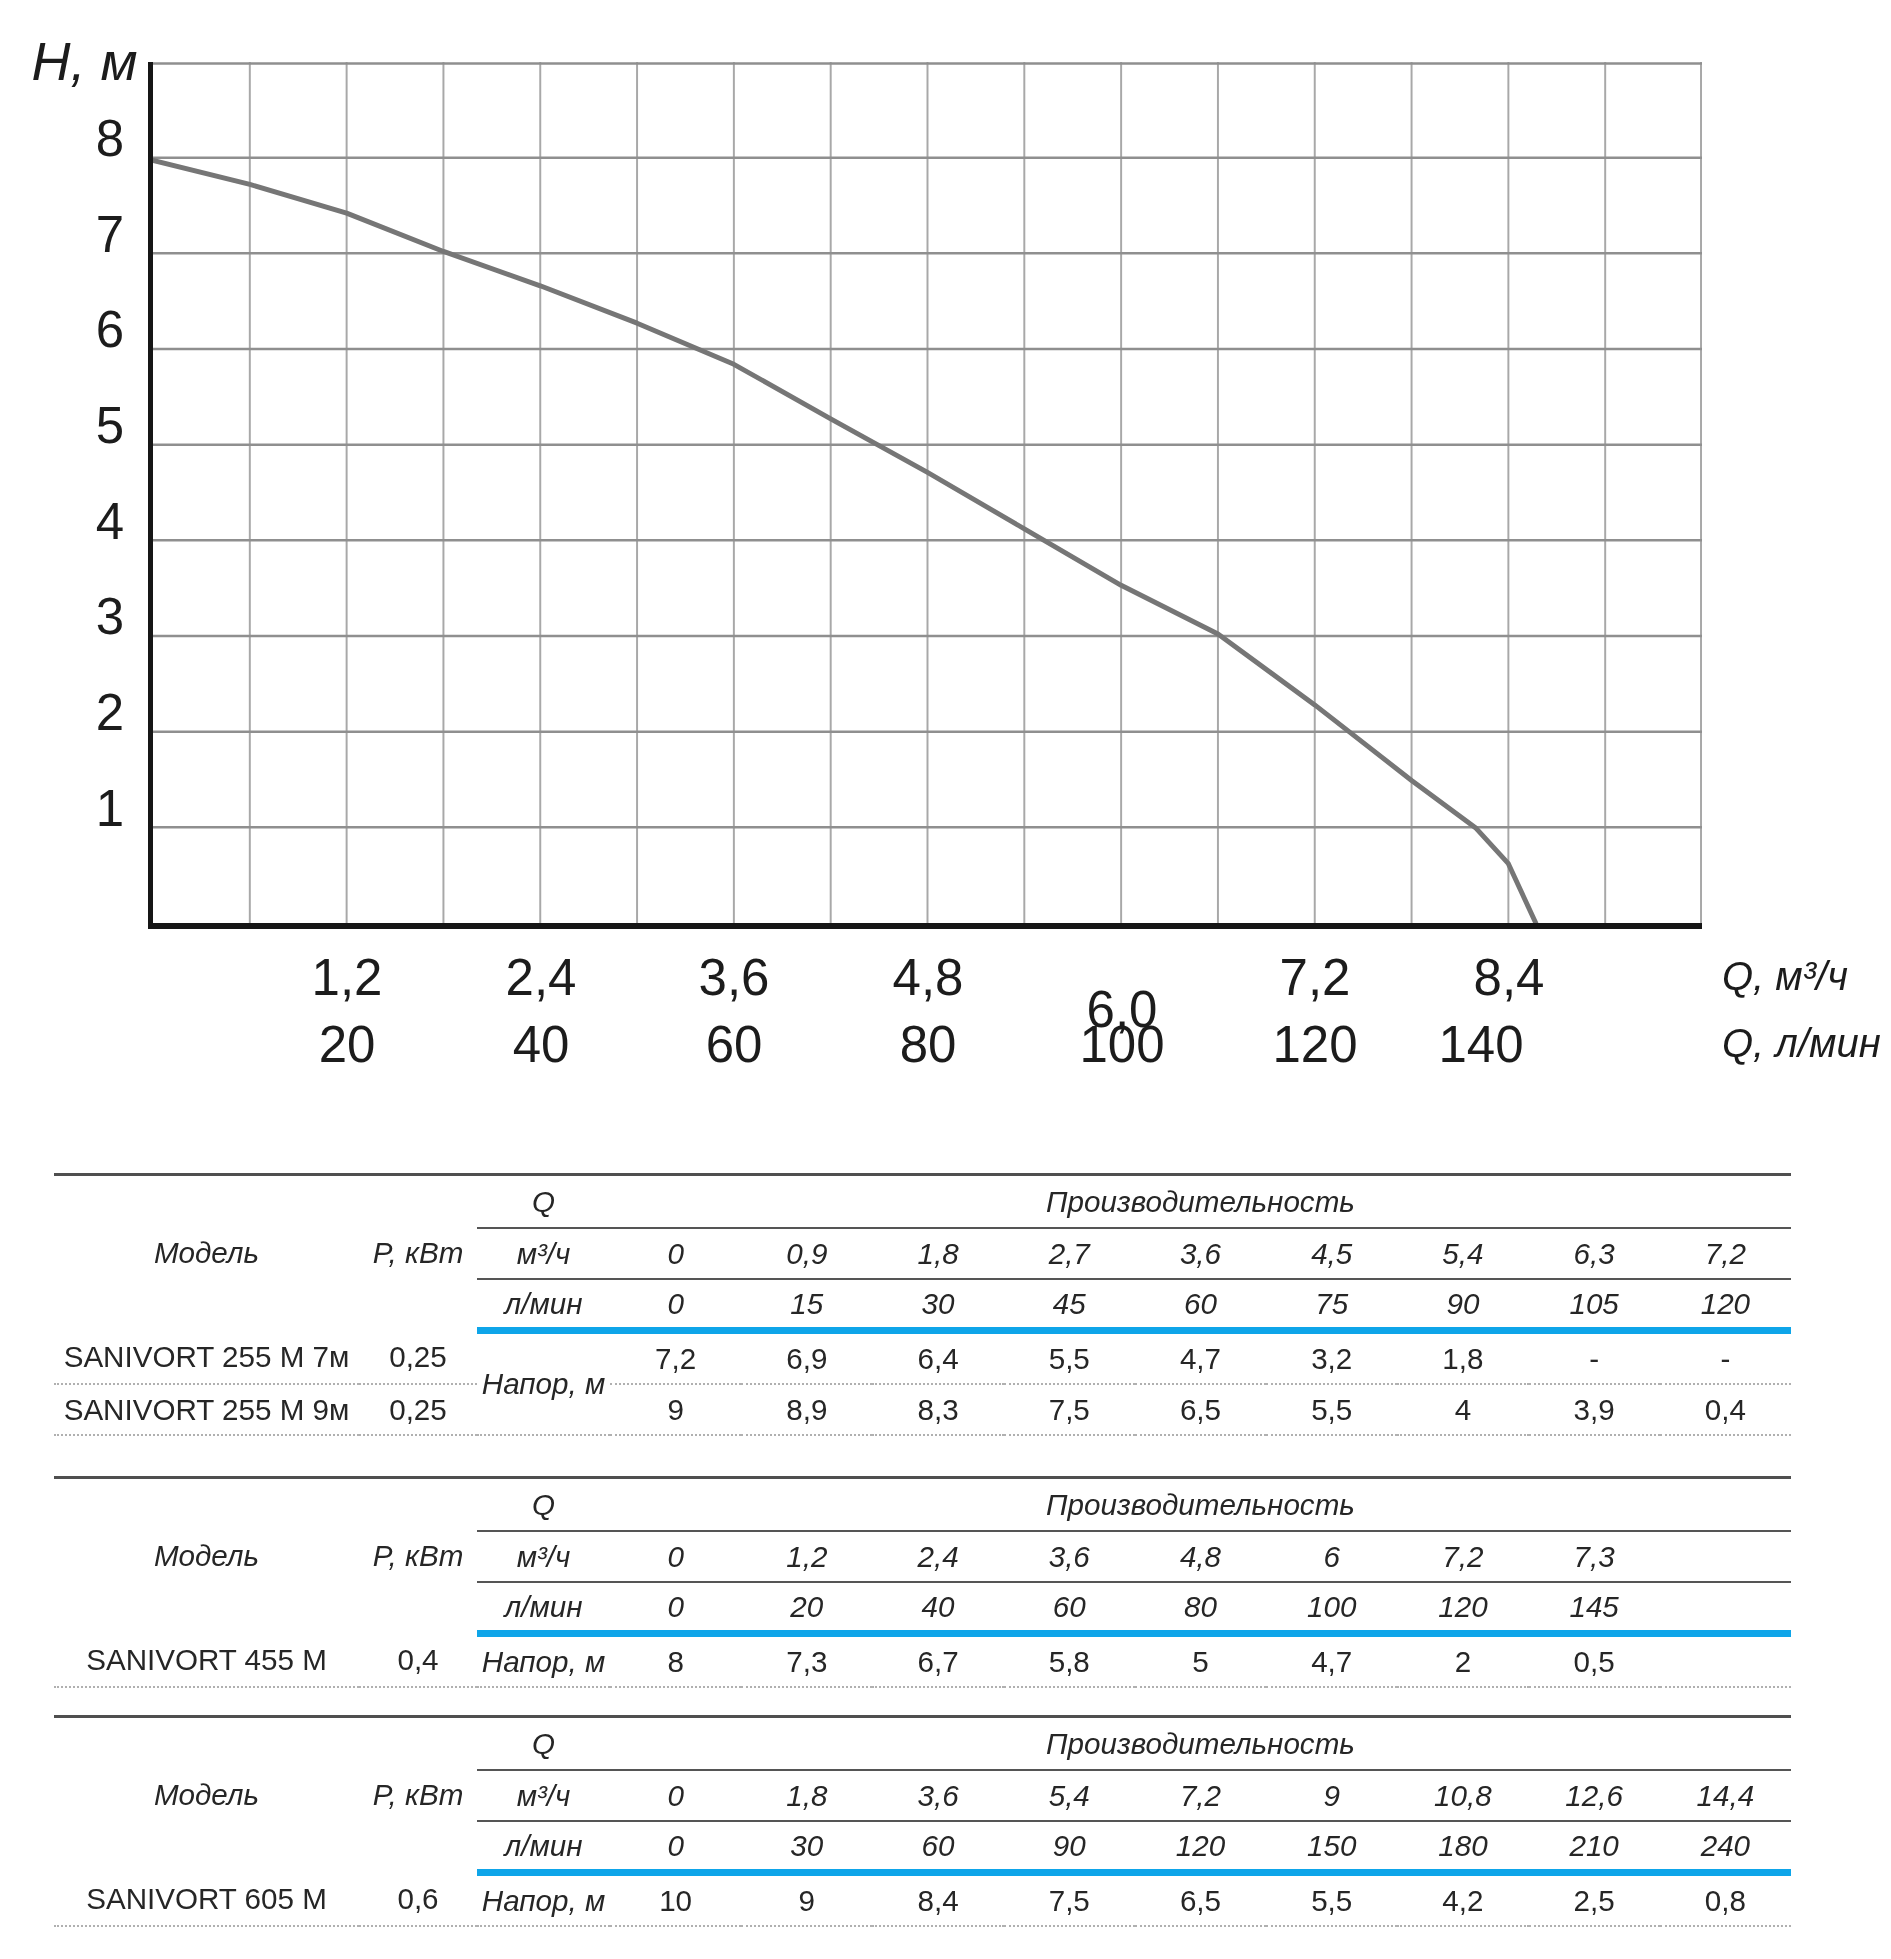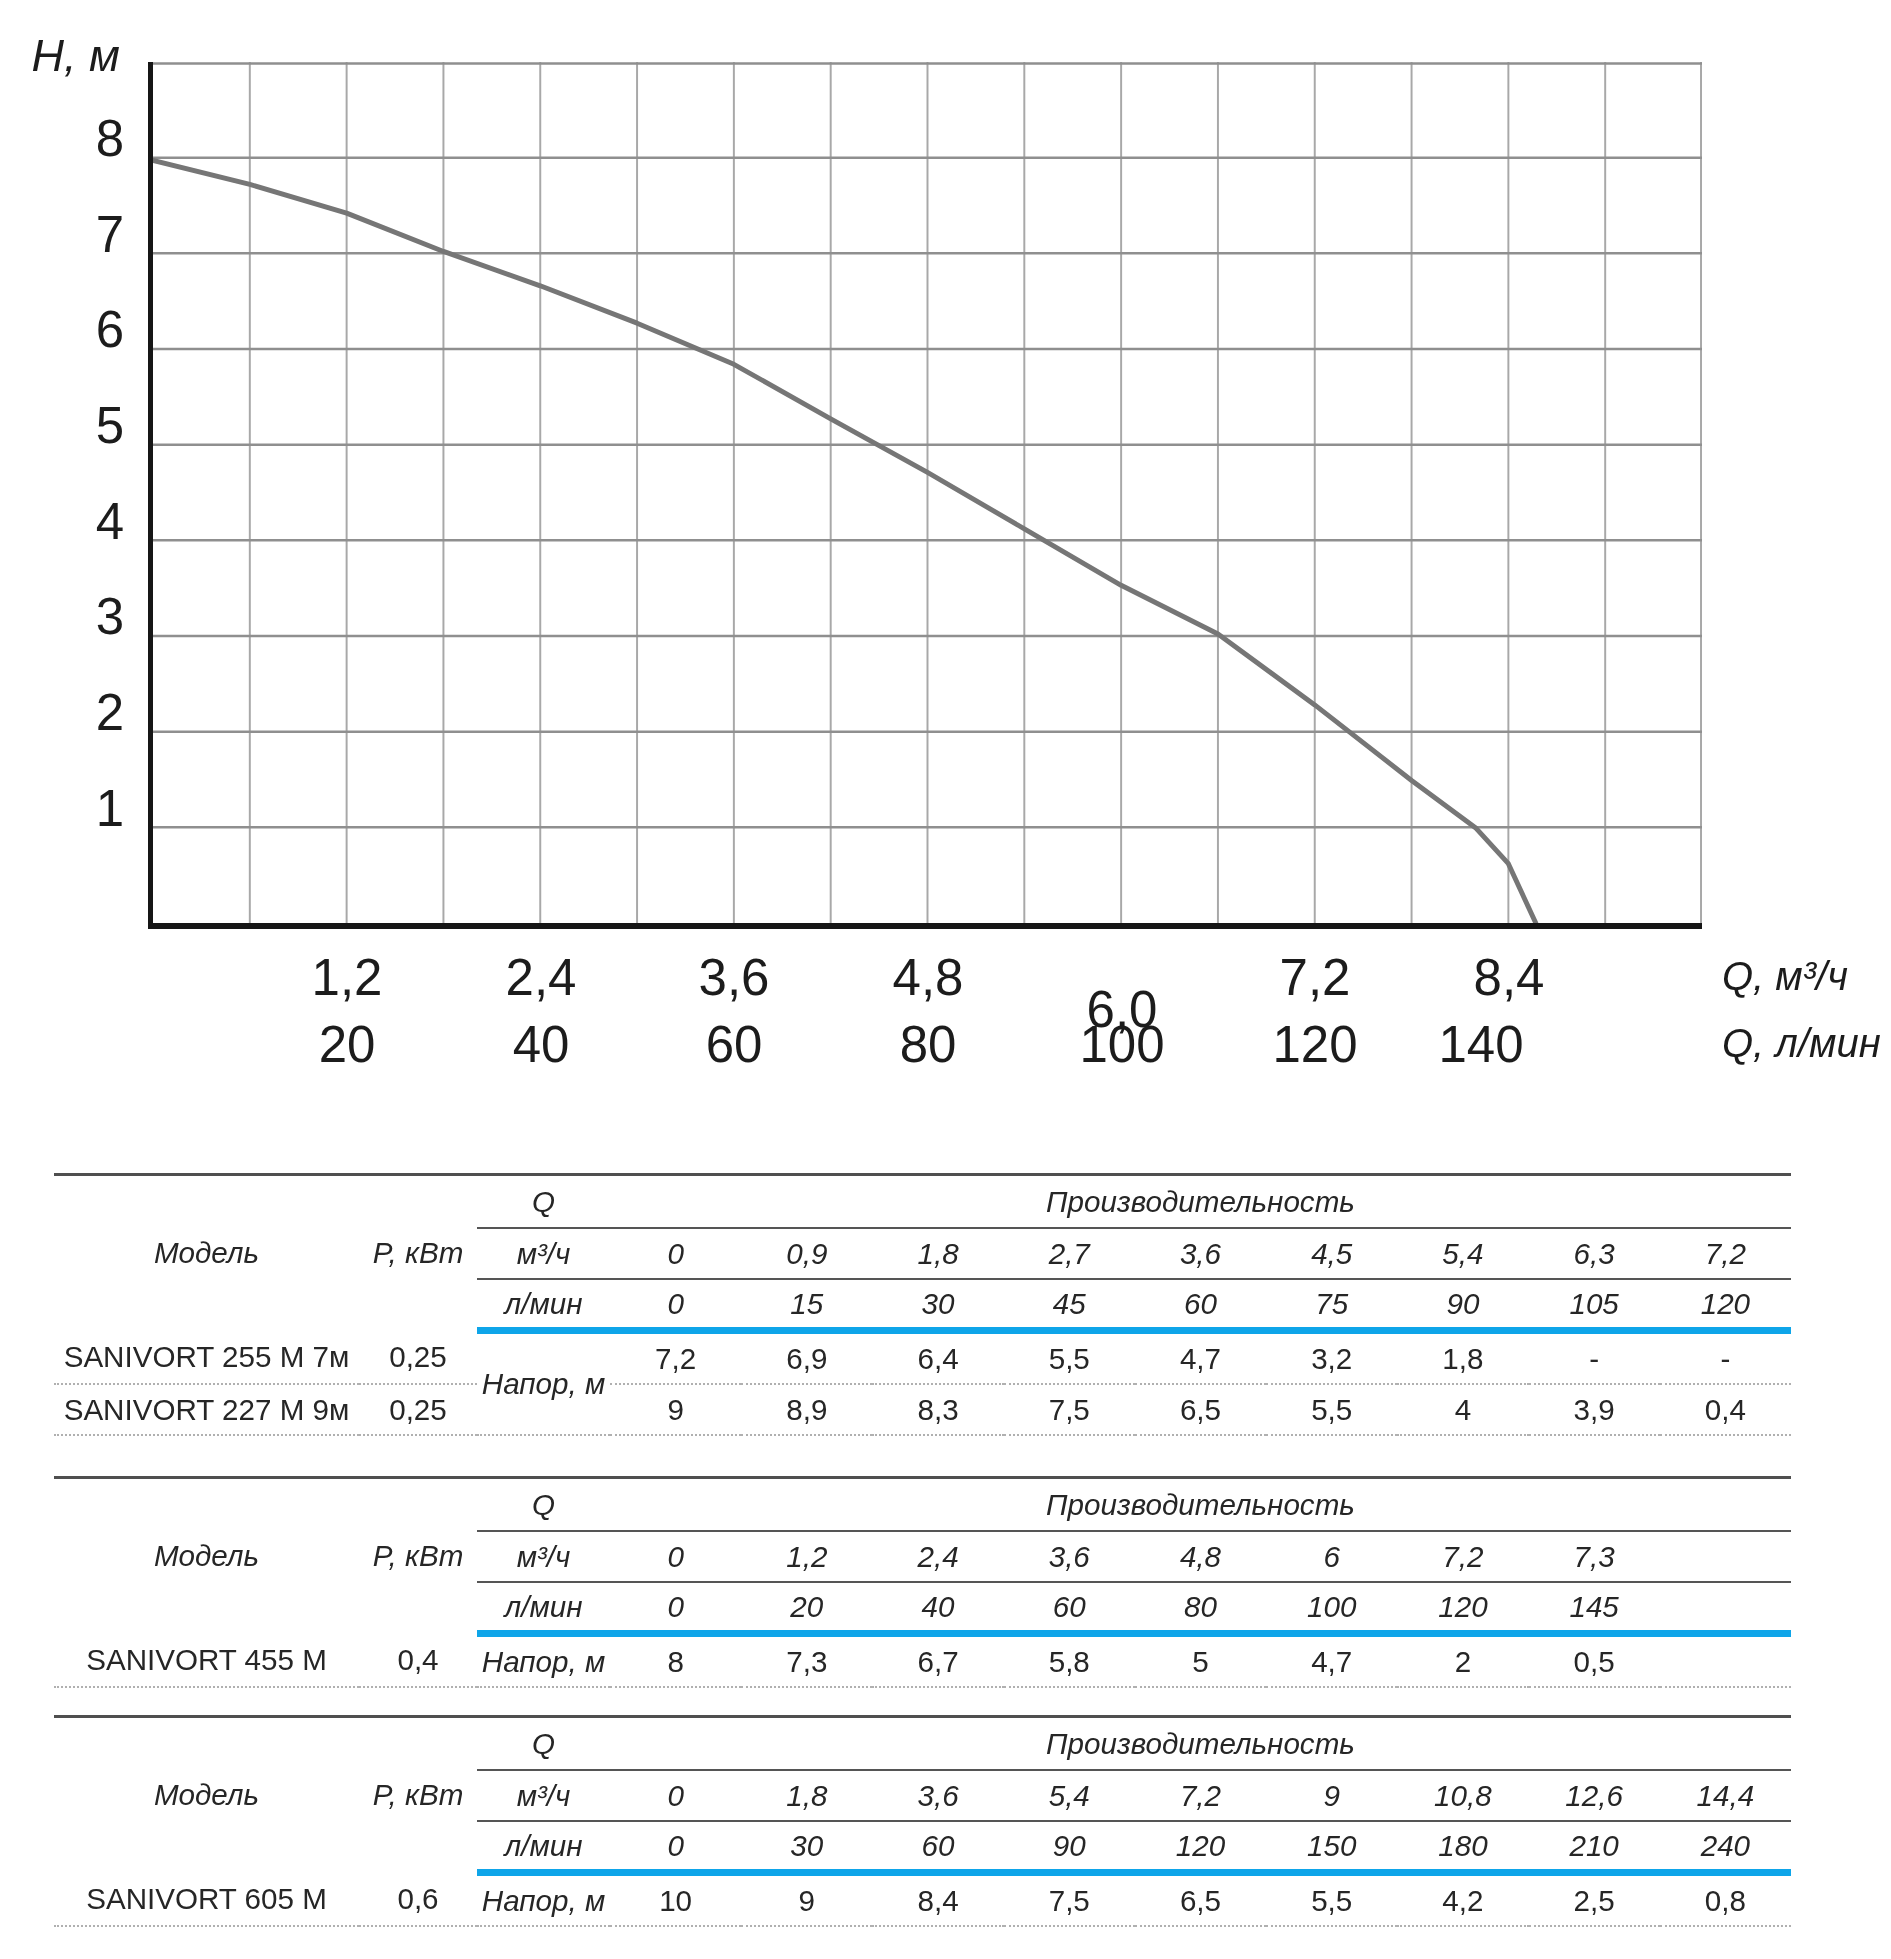--- a/index.html
+++ b/index.html
@@ -2,21 +2,21 @@
 <html><head>
 <meta charset="utf-8">
 <style>
   html,body{margin:0;padding:0;background:#ffffff;}
   .page{
     position:relative;width:1891px;height:1959px;background:#ffffff;
     font-family:"Liberation Sans","DejaVu Sans",sans-serif;color:#222;overflow:hidden;
   }
   
   .axis-title{
-    position:absolute;font-style:italic;font-size:45px;color:#1c1c1c;white-space:nowrap;
+    position:absolute;font-style:italic;font-size:54px;color:#1c1c1c;white-space:nowrap;
   }
   #h-title{left:31.5px;top:29.6px;}
   .plot{
     position:absolute;left:148px;top:62px;width:1549px;height:861px;
     border-left:5.9px solid #161616;border-bottom:6.9px solid #161616;
   }
   .plot svg{position:absolute;left:0;top:0;width:100%;height:100%;display:block;}
   .y-tick{
     position:absolute;left:0;width:124px;text-align:right;padding-right:5.9px;
     font-size:51px;color:#1c1c1c;transform:translateY(-50%);
@@ -167,21 +167,21 @@
           <td class="">6,9</td>
           <td class="">6,4</td>
           <td class="">5,5</td>
           <td class="">4,7</td>
           <td class="">3,2</td>
           <td class="">1,8</td>
           <td class="">-</td>
           <td class="">-</td>
         </tr>
     <tr class="r-data">
-      <td class="c-model">SANIVORT 227 M 9м</td>
+      <td class="c-model">SANIVORT 255 M 9м</td>
       <td>0,25</td>
     <td class="">9</td>
           <td class="">8,9</td>
           <td class="">8,3</td>
           <td class="">7,5</td>
           <td class="">6,5</td>
           <td class="">5,5</td>
           <td class="">4</td>
           <td class="">3,9</td>
           <td class="">0,4</td>

